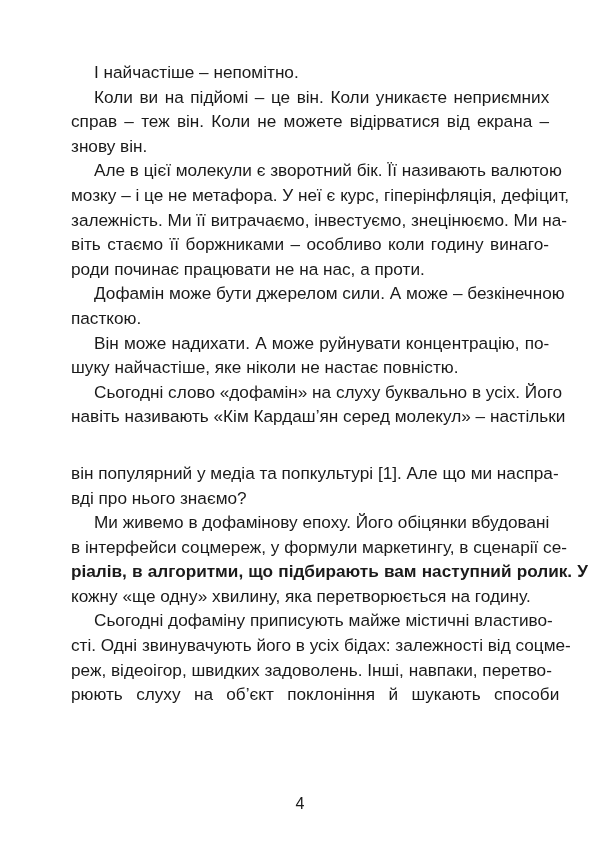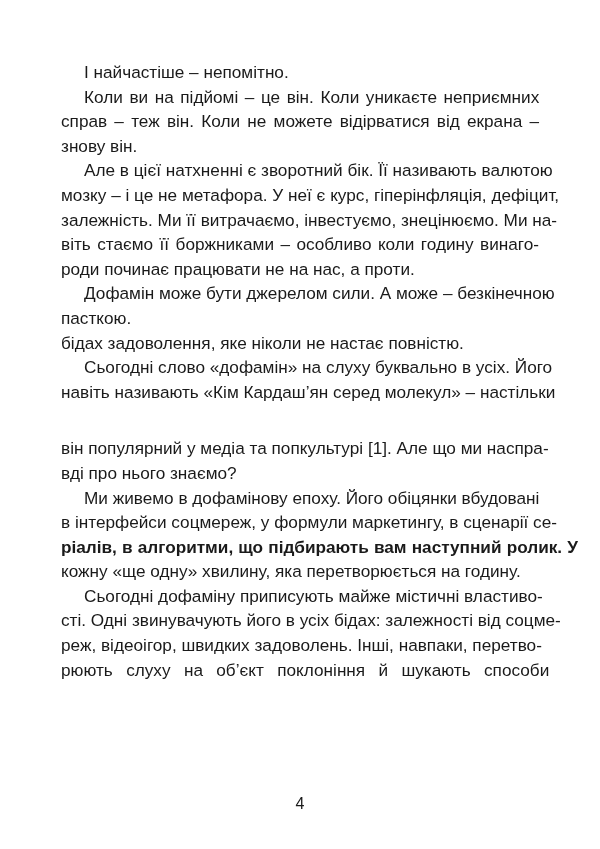--- a/index.html
+++ b/index.html
@@ -10,21 +10,21 @@
   body {
     width: 600px;
     height: 849px;
     position: relative;
     overflow: hidden;
     font-family: "Liberation Sans", "DejaVu Sans", sans-serif;
     color: #1a1a1a;
   }
   .page {
     position: absolute;
-    left: 61px;
+    left: 71px;
     top: 60px;
     width: 478px;
   }
   .para {
     margin: 0;
     font-size: 17.2px;
     line-height: 24.6px;
     text-align: justify;
     text-indent: 23px;
     hyphens: manual;
@@ -62,34 +62,35 @@
   </p>
 
   <p class="para">
     <span class="line first" style="display: block; word-spacing: 1.77778px;">Коли ви на підйомі – це він. Коли уникаєте неприємних</span>
     <span class="line" style="display: block; word-spacing: 2.4px;">справ – теж він. Коли не можете відірватися від екрана –</span>
     <span class="line last">знову він.</span>
   </p>
 
 
   <p class="para">
-    <span class="line first" style="display: block; word-spacing: 0px;">Але в цієї натхненні є зворотний бік. Її називають валютою</span>
+    <span class="line first" style="display: block; word-spacing: 0px;">Але в цієї молекули є зворотний бік. Її називають валютою</span>
     <span class="line" style="display: block; word-spacing: 0px;">мозку – і це не метафора. У неї є курс, гіперінфляція, дефіцит,</span>
     <span class="line" style="display: block; word-spacing: 0px;">залежність. Ми її витрачаємо, інвестуємо, знецінюємо. Ми на-</span>
     <span class="line" style="display: block; word-spacing: 0.125px;">віть стаємо її боржниками – особливо коли годину винаго-</span>
     <span class="line last">роди починає працювати не на нас, а проти.</span>
   </p>
 
   <p class="para">
     <span class="line first" style="display: block; word-spacing: 0px;">Дофамін може бути джерелом сили. А може – безкінечною</span>
     <span class="line last">пасткою.</span>
   </p>
 
   <p class="para">
-    <span class="line last">бідах задоволення, яке ніколи не настає повністю.</span>
+    <span class="line first" style="display: block; word-spacing: 0.428571px;">Він може надихати. А може руйнувати концентрацію, по-</span>
+    <span class="line last">шуку найчастіше, яке ніколи не настає повністю.</span>
   </p>
 
   <p class="para">
     <span class="line first" style="display: block; word-spacing: 0px;">Сьогодні слово «дофамін» на слуху буквально в усіх. Його</span>
     <span class="line" style="display: block; word-spacing: 0px;">навіть називають «Кім Кардаш’ян серед молекул» – настільки</span>
     <span class="line" style="display: block; word-spacing: 0px; margin-top: 32px;">він популярний у медіа та попкультурі [1]. Але що ми наспра-</span>
     <span class="line last">вді про нього знаємо?</span>
   </p>
 
   <p class="para">

